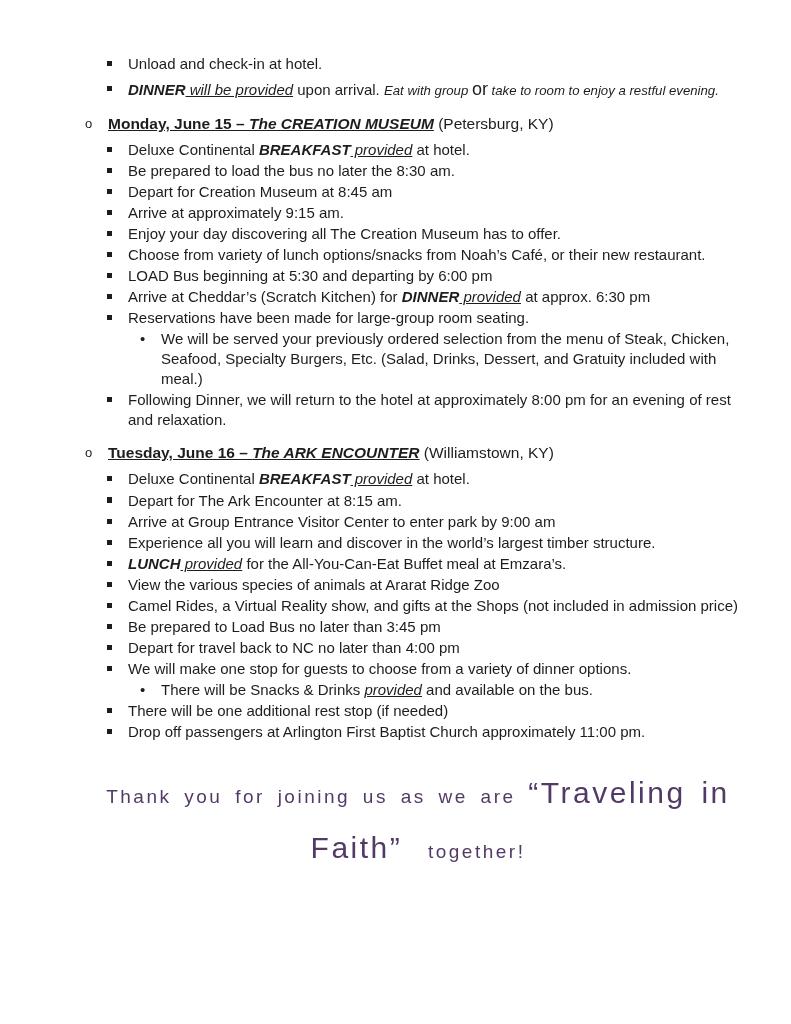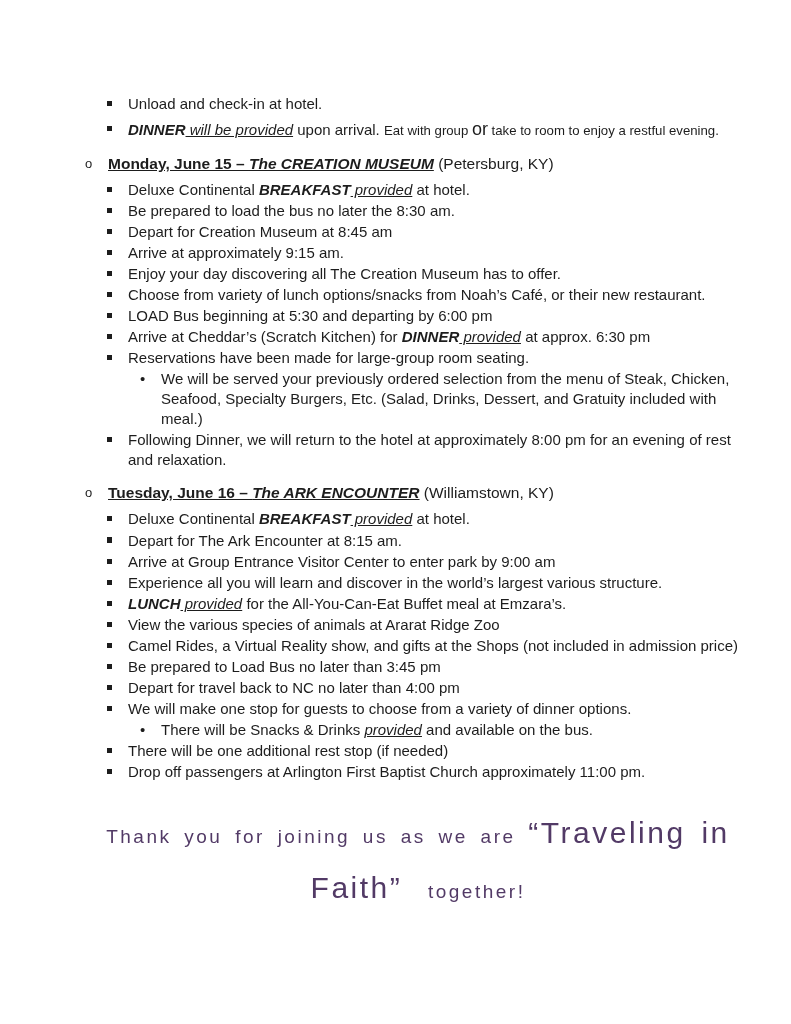--- a/index.html
+++ b/index.html
@@ -6,24 +6,23 @@
   .page{
     position:relative;
     width:791px;
     height:1024px;
     background:#ffffff;
     font-family:"Liberation Sans","DejaVu Sans",sans-serif;
     color:#1d1d1d;
     overflow:hidden;
   }
   .doc{
-    padding:76px 40px 0 85px;
+    padding:54px 40px 0 85px;
     font-size:15px;
     line-height:20px;
-    margin-top:18px;
   }
   
   .section{margin-top:13px;}
   .heading{display:flex;margin-bottom:6px;}
   .heading .marker{
     flex:0 0 23px;
     font-size:13px;
     line-height:20px;
     color:#1d1d1d;
   }
@@ -38,21 +37,21 @@
     left:2px;top:7px;
     width:5px;height:5px;
     background:#1d1d1d;
   }
   .li.sub{padding-left:55px;}
   .li.sub .marker{flex:0 0 21px;font-size:15px;}
   .li .txt{max-width:620px;}
   
   .seg-bi{font-weight:700;font-style:italic;}
   .seg-i{font-style:italic;text-decoration:underline;}
-  .seg-sm{font-size:13.2px;}
+  .seg-sm{font-size:13.2px;font-style:italic;}
   .seg-smu{font-size:18px;}
   .seg-bu{font-weight:700;text-decoration:underline;text-align:center;}
   .seg-biu{font-weight:700;font-style:italic;text-decoration:underline;}
   
   .closing{
     margin-top:26px;
     text-align:center;
     letter-spacing:2.5px;
     word-spacing:5px;
   }
@@ -141,21 +140,21 @@
           <div class="li">
             <span class="marker sq"></span>
             <div class="txt"><span>Depart for The Ark Encounter at 8:15 am.</span></div>
           </div>
           <div class="li">
             <span class="marker sq"></span>
             <div class="txt"><span>Arrive at Group Entrance Visitor Center to enter park by 9:00 am</span></div>
           </div>
           <div class="li">
             <span class="marker sq"></span>
-            <div class="txt"><span>Experience all you will learn and discover in the world’s largest various structure.</span></div>
+            <div class="txt"><span>Experience all you will learn and discover in the world’s largest timber structure.</span></div>
           </div>
           <div class="li">
             <span class="marker sq"></span>
             <div class="txt"><span class="seg-bi">LUNCH</span><span class="seg-i"> provided</span><span> for the All-You-Can-Eat Buffet meal at Emzara’s.</span></div>
           </div>
           <div class="li">
             <span class="marker sq"></span>
             <div class="txt"><span>View the various species of animals at Ararat Ridge Zoo</span></div>
           </div>
           <div class="li">

